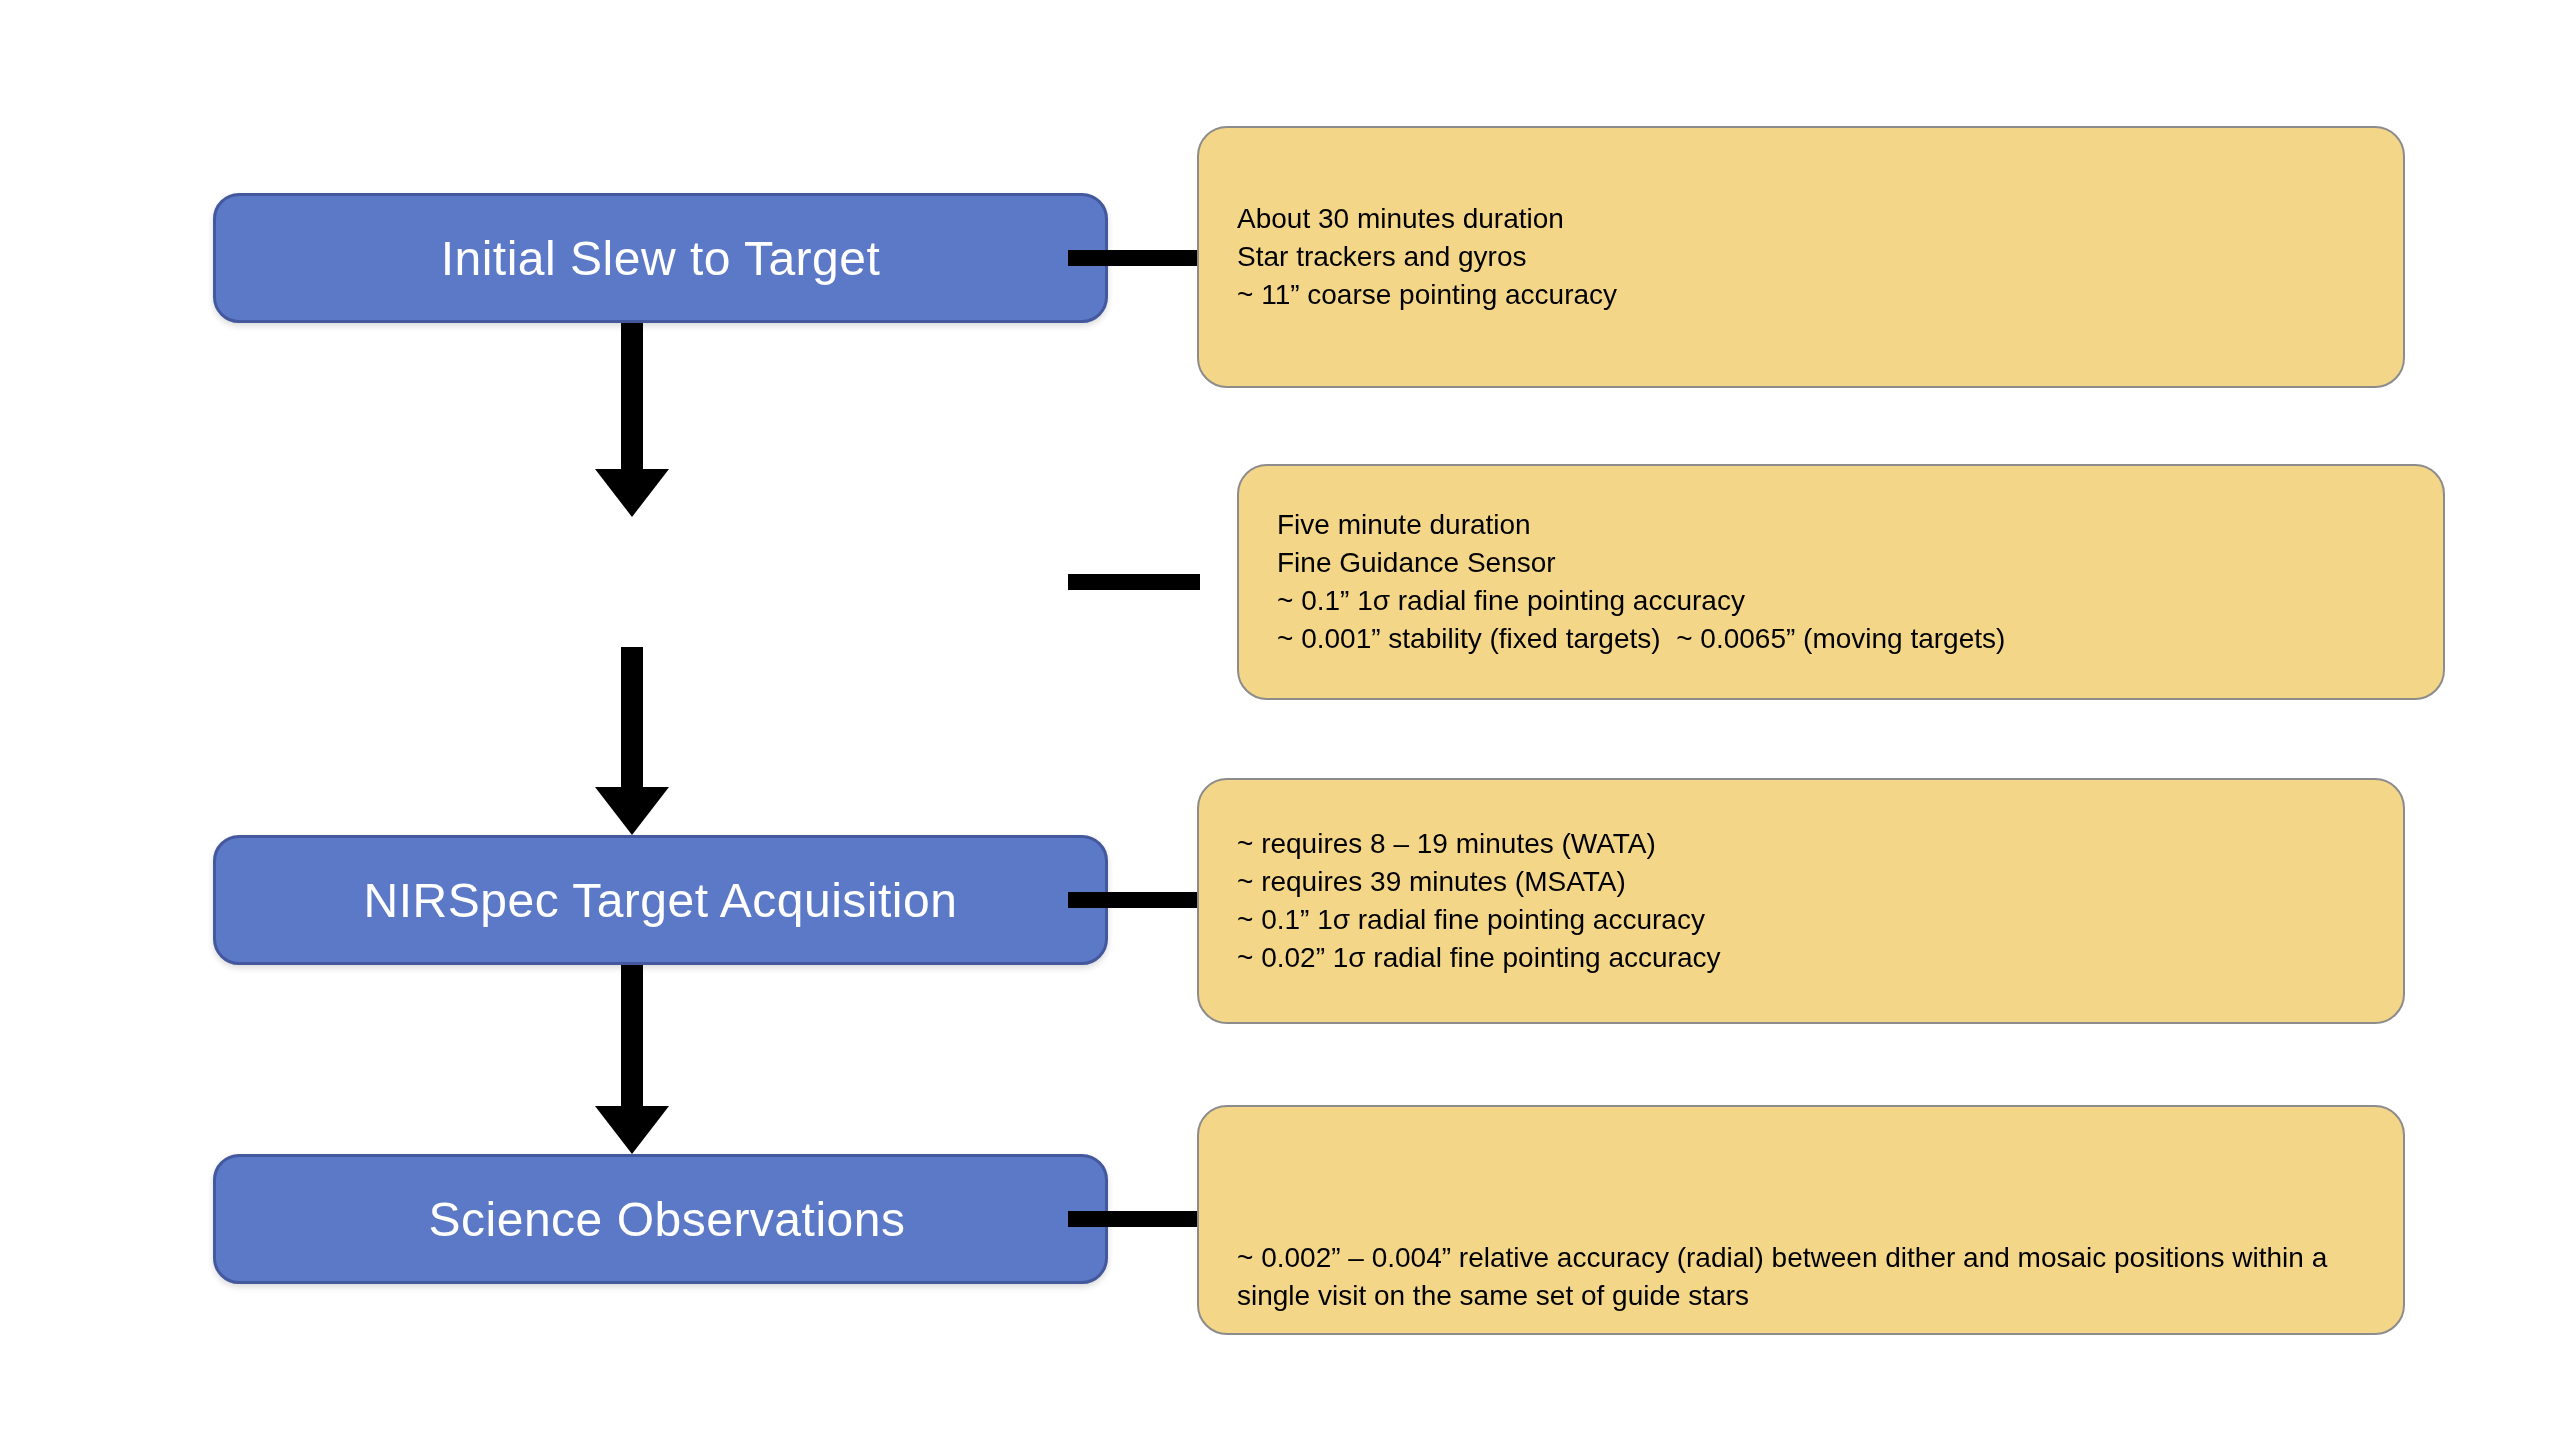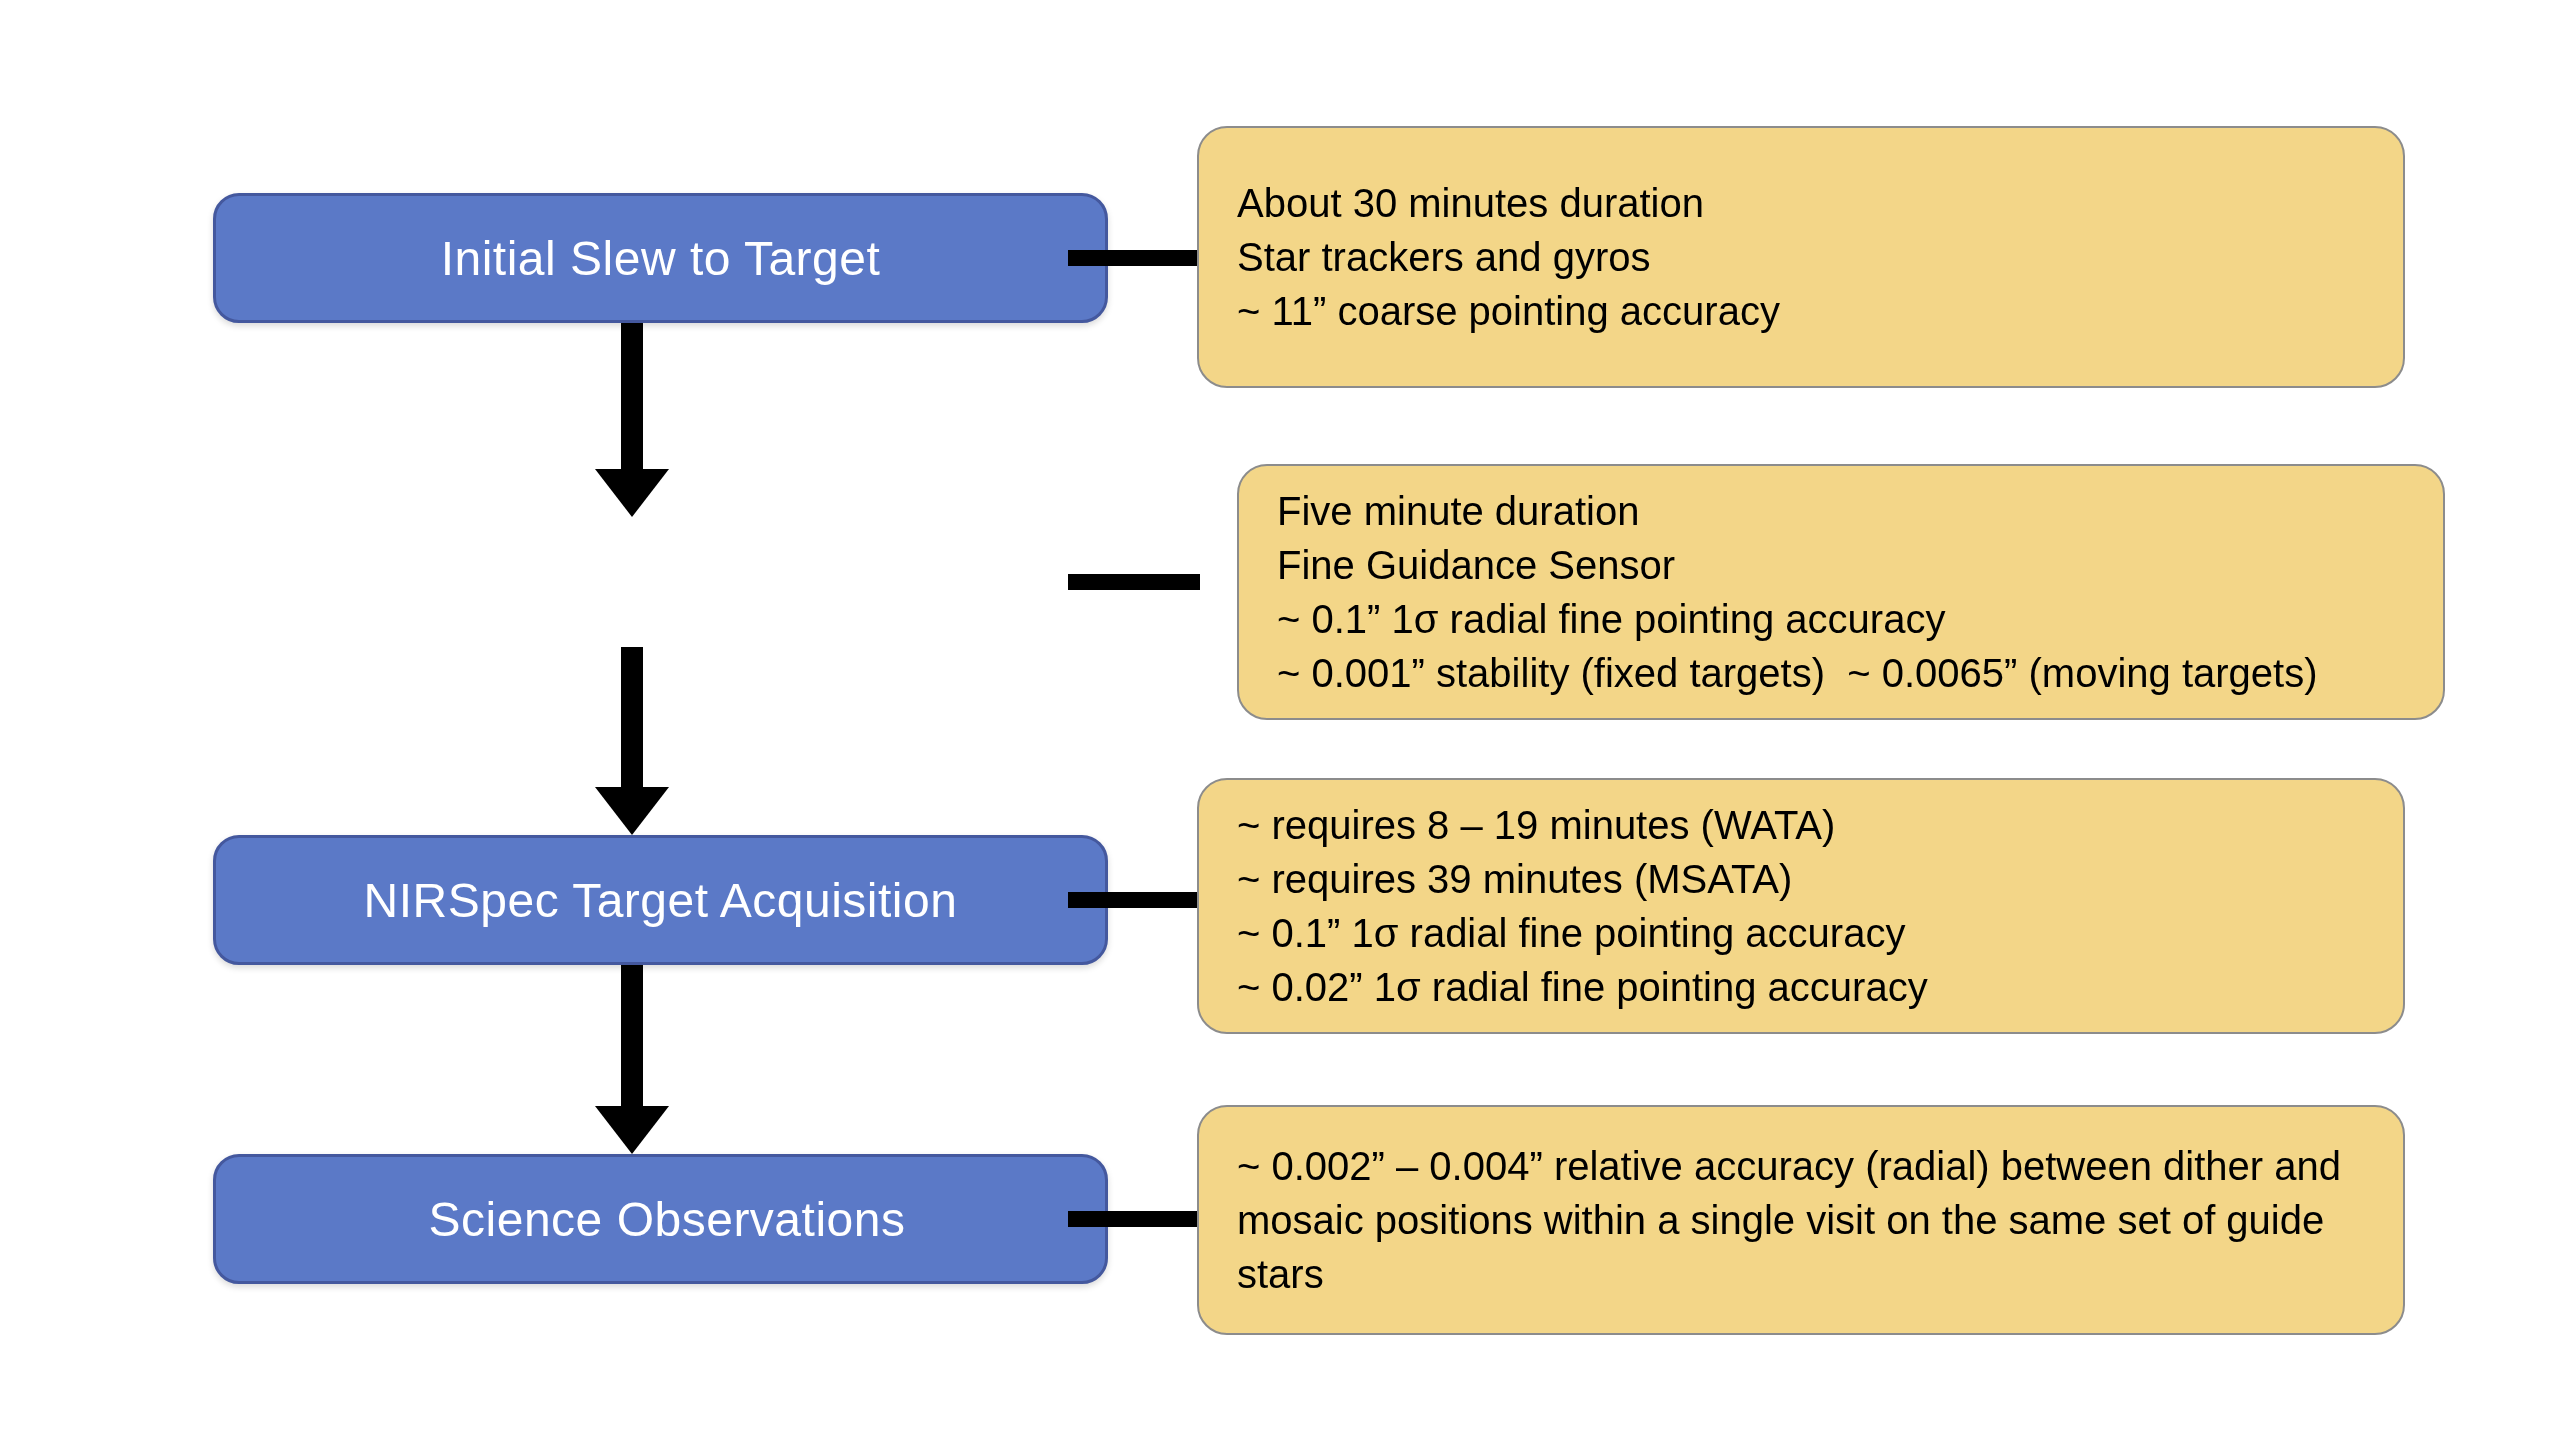--- a/index.html
+++ b/index.html
@@ -44,21 +44,21 @@
     background: var(--note-fill, #f3d688);
     border: 2px solid var(--note-border, #8c8c8c);
     border-radius: 30px;
     box-sizing: border-box;
     padding: 18px 38px;
     display: flex;
     flex-direction: column;
     justify-content: center;
   }
   .note-line {
-    font-size: 40px;
+    font-size: 28px;
     line-height: 1.35;
     color: #000000;
     white-space: pre-wrap;
   }
   .hconn {
     position: absolute;
     left: 1068px;
     width: 132px;
     height: 16px;
     background: var(--connector, #000000);
@@ -130,17 +130,17 @@
 
   <div class="varrow" style="top:965px;height:189px;">
     <div class="shaft"></div>
     <div class="head"></div>
   </div>
 
   <div class="step" style="top:1154px;padding-left:13px;">
     <span class="step-label">Science Observations</span>
   </div>
   <div class="hconn" style="top:1211px;"></div>
-  <div class="note" style="top:1105px;min-height:230px;">
+  <div class="note" style="top:1105px;min-height:230px;justify-content:flex-end;">
     <div class="note-line">~ 0.002” – 0.004” relative accuracy (radial) between dither and mosaic positions within a single visit on the same set of guide stars</div>
   </div>
 
 </div>
 
 </body></html>

